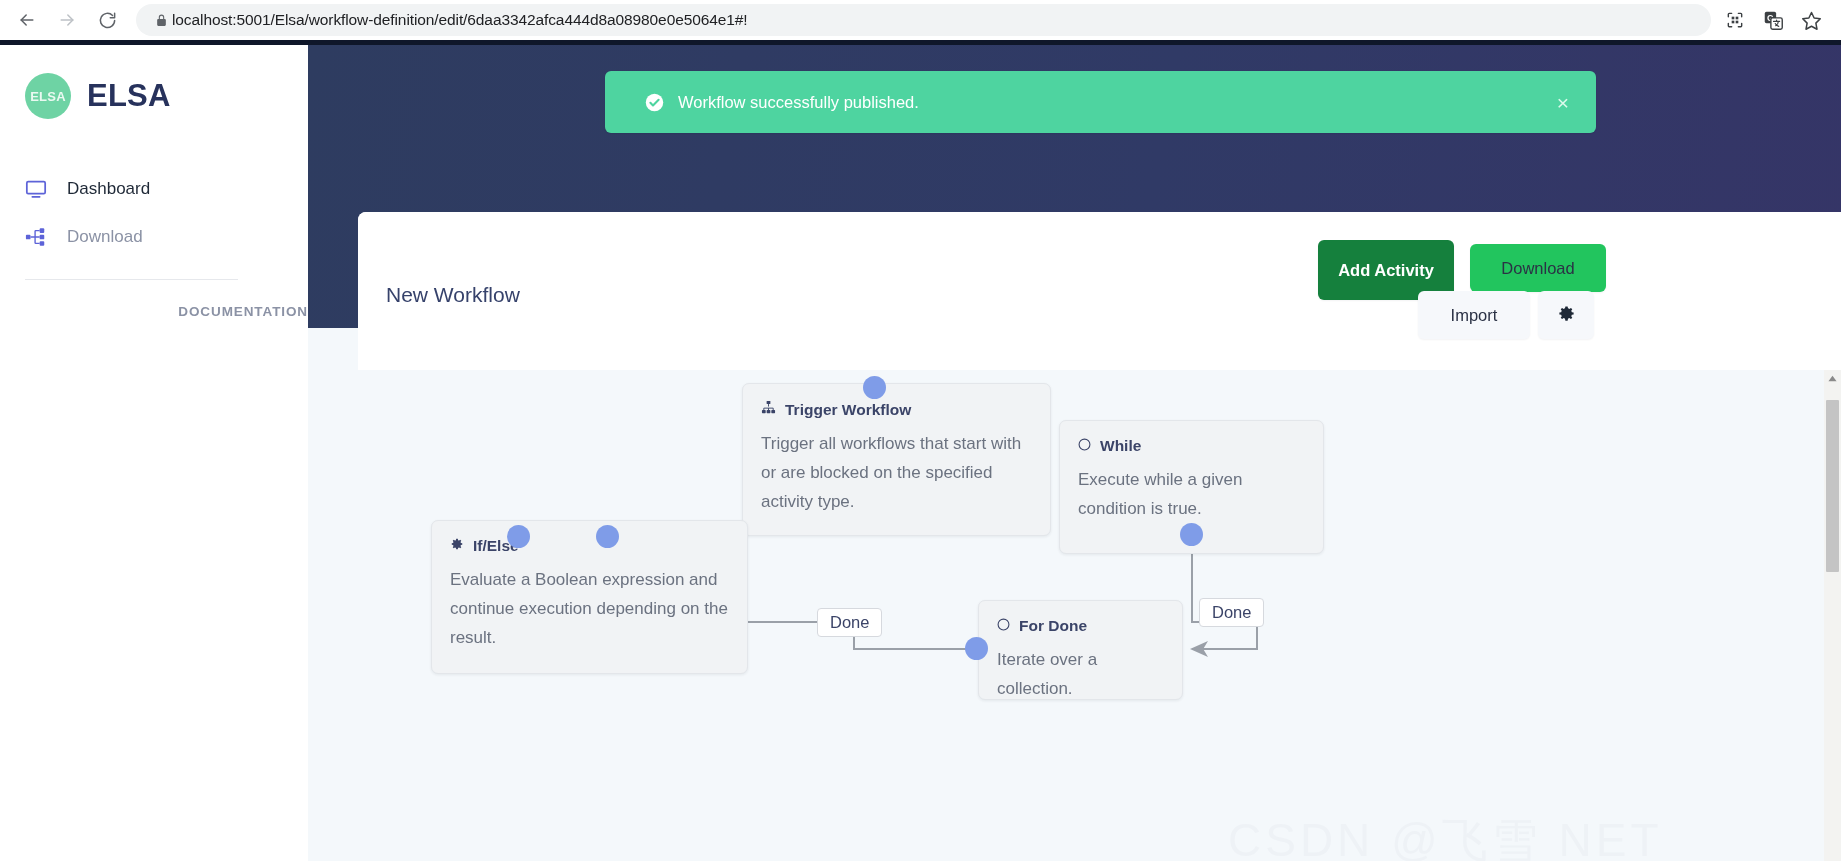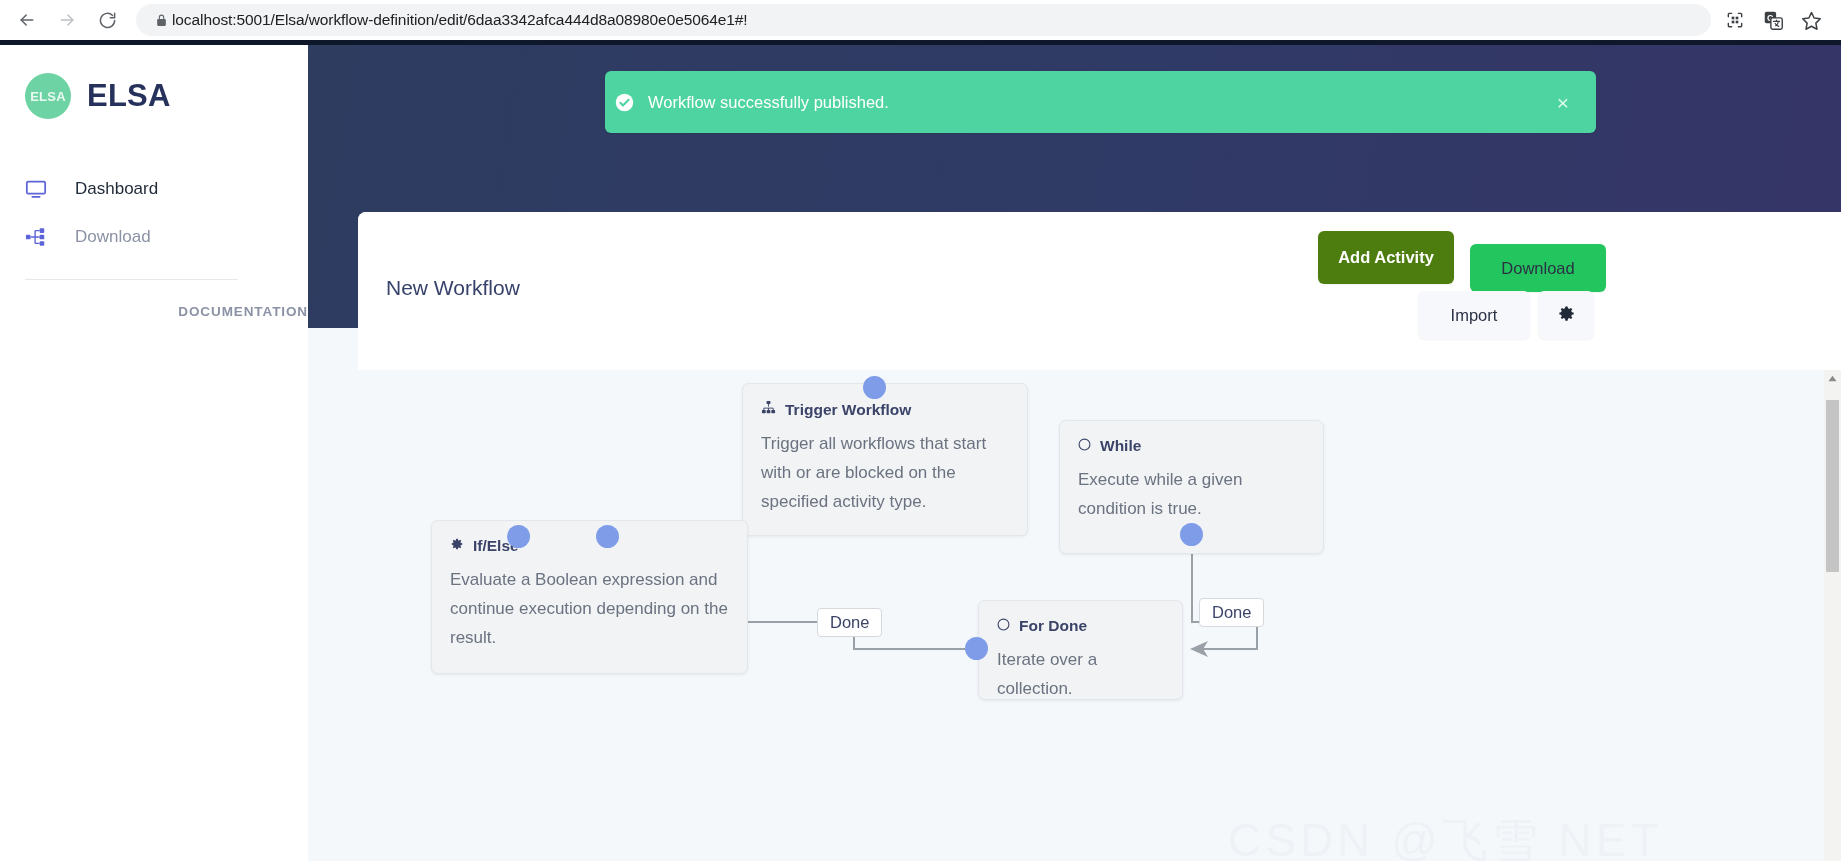--- a/index.html
+++ b/index.html
@@ -62,21 +62,21 @@
   .brand-name {
     margin-left: 16px;
     font-size: 31px; font-weight: 700; color: #27325c;
     letter-spacing: .2px;
   }
   .nav-list { margin-top: 46px; }
   .nav-item {
     display: flex; align-items: center;
     height: 48px;
     padding-left: 25px;
-    gap: 28px;
+    gap: 20px;
   }
   .nav-icon { width: 22px; height: 22px; display: flex; align-items: center; justify-content: center; }
   .nav-label { font-size: 17px; }
   .nav-item.active .nav-label { color: #1f2937; font-weight: 400; }
   .nav-item:not(.active) .nav-label { color: #8b92a5; }
   .sidebar-divider {
     margin: 18px 70px 0 25px;
     border-top: 1px solid #e6e8ec;
   }
   .section-head {
@@ -104,21 +104,21 @@
   
   .banner {
     position: absolute;
     left: 297px; top: 26px;
     width: 991px; height: 62px;
     background: #4ed4a0;
     border-radius: 6px;
     display: flex; align-items: center;
     box-shadow: 0 1px 2px rgba(0,0,0,.06);
   }
-  .banner-left { display: flex; align-items: flex-start; padding-left: 10px; gap: 14px; }
+  .banner-left { display: flex; align-items: flex-start; padding-left: 40px; gap: 14px; }
   .banner-check { width: 19px; height: 19px; }
   .banner-text { color: #ffffff; font-size: 16.5px; }
   .banner-close {
     position: absolute; right: 22px; top: 50%; transform: translateY(-50%);
     width: 22px; height: 22px;
     display: flex; align-items: center; justify-content: center;
     color: #ddfaec; font-size: 21px; line-height: 1;
   }
 
   
@@ -128,35 +128,35 @@
     background: #ffffff;
     border-radius: 8px 0 0 0;
   }
   .card-header {
     position: relative;
     height: 158px;
     background: #ffffff;
     border-radius: 8px 0 0 0;
   }
   .wf-title {
-    position: absolute; left: 28px; top: 64px;
+    position: absolute; left: 28px; top: 71px;
     font-size: 21px; color: #36426b; font-weight: 400;
   }
   .btn {
     position: absolute;
     border-radius: 6px;
     font-size: 16.5px;
     font-weight: 600;
     display: flex; align-items: center; justify-content: center;
     box-shadow: 0 1px 2px rgba(16,24,40,.05);
   }
   .btn-add {
-    left: 960px; top: 19px;
-    width: 136px; height: 53px;
-    background: #4d7c0f;
+    left: 960px; top: 28px;
+    width: 136px; height: 60px;
+    background: #15803d;
     color: #ffffff;
   }
   .btn-download {
     left: 1112px; top: 32px;
     width: 136px; height: 48px;
     background: #22c55e;
     color: #2b3245;
     font-weight: 400;
   }
   .btn-import {
@@ -387,21 +387,21 @@
         <marker id="arrow" markerWidth="9" markerHeight="9" refX="8" refY="4.5" orient="auto">
           <path d="M9,4.5 L0,0.5 L2.4,4.5 L0,8.5 Z" fill="#9aa0a8"></path>
         </marker>
       </defs>
 
       <path d="M668,279 L546,279 L546,252 L392,252" stroke="#9aa0a8" stroke-width="2" fill="none" marker-end="url(#arrow)"></path>
 
       <path d="M884,164 L884,252 L949,252 L949,279 L884,279" stroke="#9aa0a8" stroke-width="2" fill="none" marker-end="url(#arrow)"></path>
     </svg>
 
-    <div class="node" style="left:434px; top:13px; width:286px; height:153px;">
+    <div class="node" style="left:434px; top:13px; width:309px; height:153px;">
       <div class="node-title">
         <span>
           <svg width="15" height="15" viewBox="0 0 24 24" fill="#3b4468">
             <rect x="9" y="1.5" width="6" height="5" rx="1"></rect>
             <rect x="1.5" y="16" width="6" height="5" rx="1"></rect>
             <rect x="9" y="16" width="6" height="5" rx="1"></rect>
             <rect x="16.5" y="16" width="6" height="5" rx="1"></rect>
             <path d="M12 6.5v4M4.5 16v-3h15v3M12 13v3" stroke="#3b4468" stroke-width="1.5" fill="none"></path>
           </svg>
         </span>

